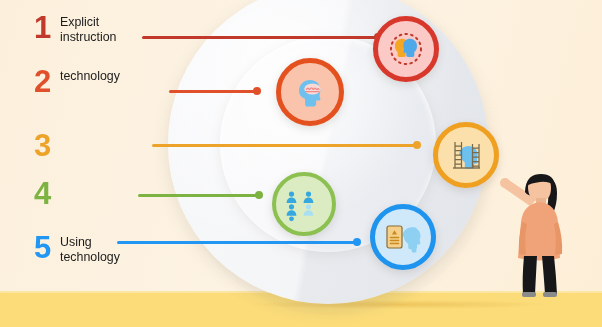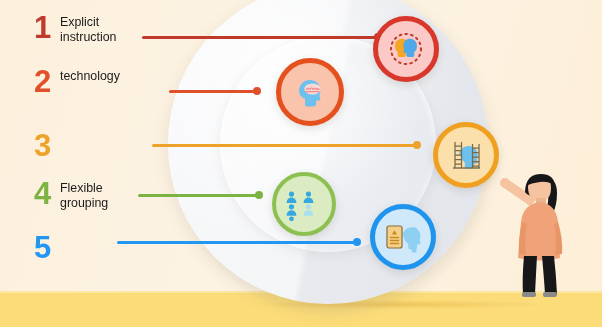--- a/index.html
+++ b/index.html
@@ -97,28 +97,28 @@
       <div>technology</div>
     </div>
   </div>
 
   <div class="item" style="left:34px;top:132px;">
     <div class="num" style="color:#eda32a;">3</div>
   </div>
 
   <div class="item" style="left:34px;top:180px;">
     <div class="num" style="color:#7cb342;">4</div>
-    <div class="lbl">
-      <div>Flexible</div>
-      <div>grouping</div>
-    </div>
   </div>
 
   <div class="item" style="left:34px;top:234px;">
     <div class="num" style="color:#2196f3;">5</div>
+    <div class="lbl">
+      <div>Using</div>
+      <div>technology</div>
+    </div>
   </div>
 
   <div class="badge" style="left:373px;top:16px;width:66px;height:66px;border:5px solid #d8382c;background:#fbc9c6;">
     <svg width="48" height="48" viewBox="0 0 48 48">
       <g fill="none" stroke="#c0392b" stroke-width="2" stroke-linecap="round" stroke-dasharray="1.6 4.2">
         <circle cx="24" cy="24" r="15"></circle>
       </g>
       <path d="M13 21c0-4.2 3.2-7.2 7-7.2 3.6 0 6.6 2.6 6.6 6.4 0 2-.7 3.2-.7 4.4 0 .9.6 1.3.6 2.1 0 .7-.6 1.1-1.5 1.1h-1.3v2.4c0 1-.7 1.7-1.8 1.7h-4.6c-1 0-1.6-.6-1.6-1.6v-3.2c-1.7-1.3-2.7-3.4-2.7-6.1z" fill="#f5a623"></path>
       <path d="M35 21c0-4.2-3.2-7.2-7-7.2-3.6 0-6.6 2.6-6.6 6.4 0 2 .7 3.2.7 4.4 0 .9-.6 1.3-.6 2.1 0 .7.6 1.1 1.5 1.1h1.3v2.4c0 1 .7 1.7 1.8 1.7h4.6c1 0 1.6-.6 1.6-1.6v-3.2c1.7-1.3 2.7-3.4 2.7-6.1z" fill="#4fa8e8"></path>
     </svg>

